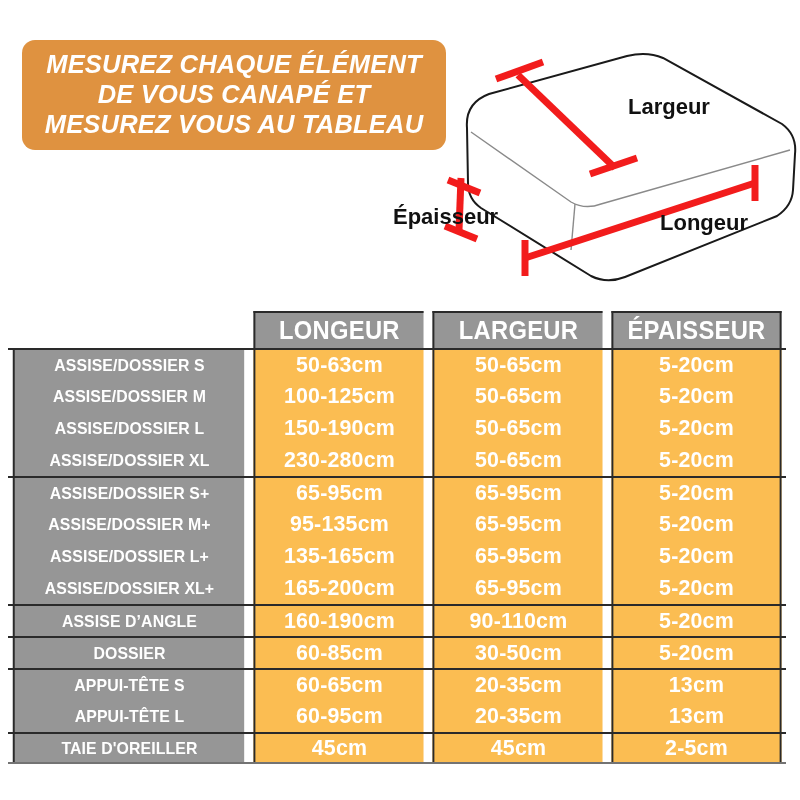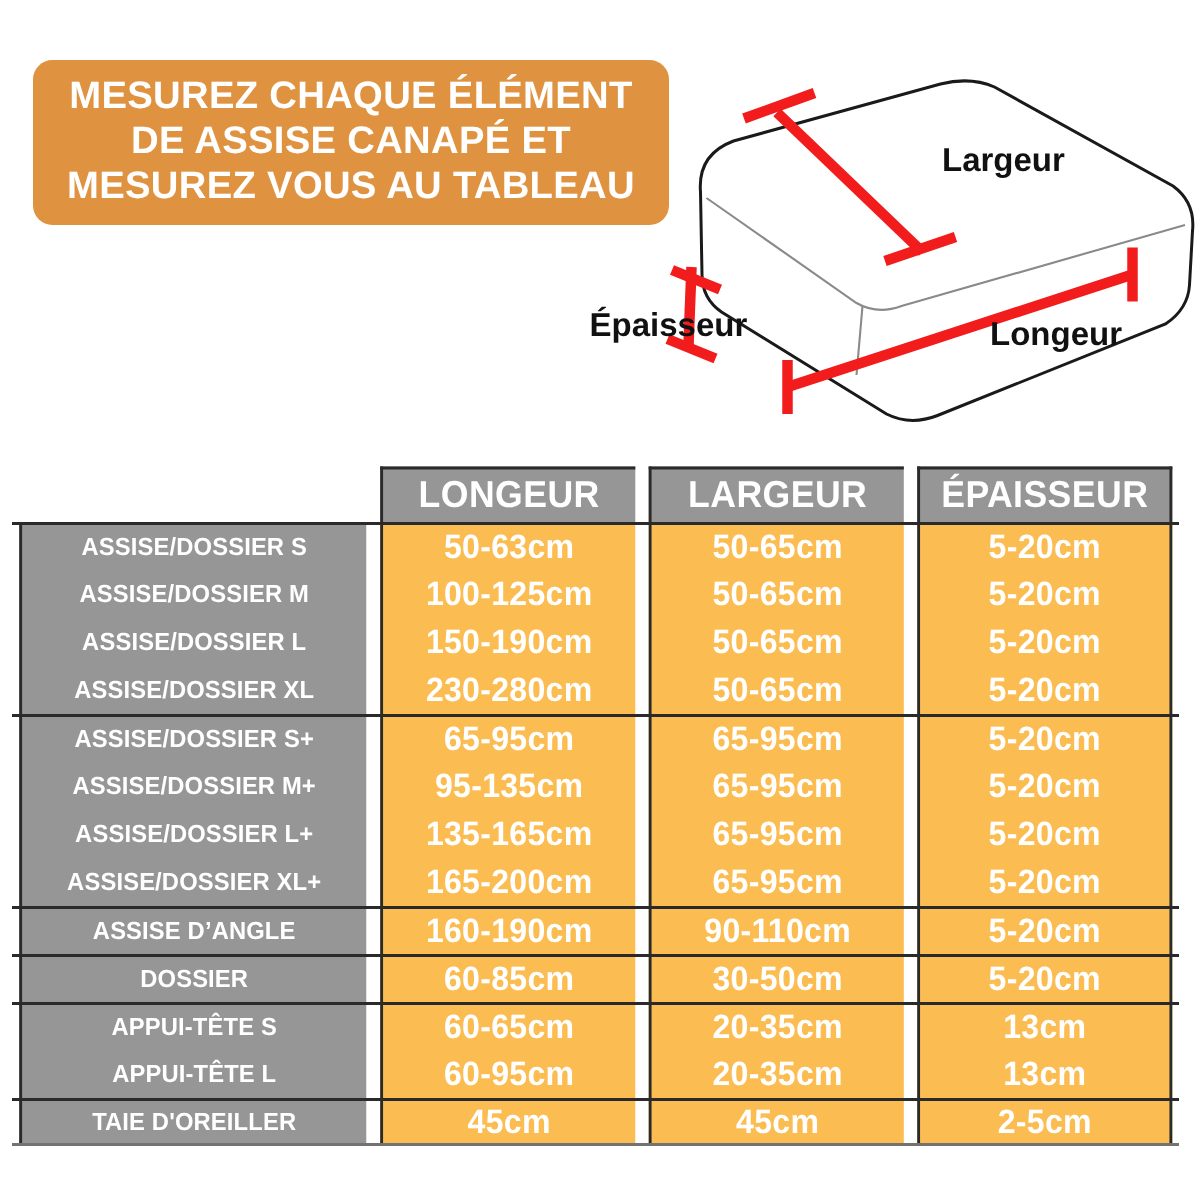--- a/index.html
+++ b/index.html
@@ -14,20 +14,21 @@
   
   .banner {
     position: absolute;
     left: 22px; top: 40px;
     width: 424px; height: 110px;
     background: #df9240;
     border-radius: 13px;
     display: flex; flex-direction: column;
     align-items: center; justify-content: center;
     padding: 6px 10px 8px 10px;
+    font-style: italic;
   }
   .banner-line {
     color: #ffffff;
     font-family: "Liberation Sans", sans-serif;
     font-weight: bold;
     font-size: 25.5px;
     line-height: 30px;
     letter-spacing: 0.2px;
     text-align: center;
     white-space: nowrap;
@@ -108,21 +109,21 @@
   .group { border-top: 2px solid #2a2a2a; }
   .group-last { border-bottom: 2px solid #737373; }
 </style>
 </head>
 <body>
 
 <div class="page">
 
   <div class="banner">
     <div class="banner-line">MESUREZ CHAQUE ÉLÉMENT</div>
-    <div class="banner-line">DE ASSISE CANAPÉ ET</div>
+    <div class="banner-line">DE VOUS CANAPÉ ET</div>
     <div class="banner-line">MESUREZ VOUS AU TABLEAU</div>
   </div>
 
   <div class="diagram">
     <svg viewBox="0 0 415 262" xmlns="http://www.w3.org/2000/svg">
 
       <g fill="none" stroke="#1a1a1a" stroke-width="2">
         <path d="M 82 100
                  Q 80 75 104 66
                  L 242 28

